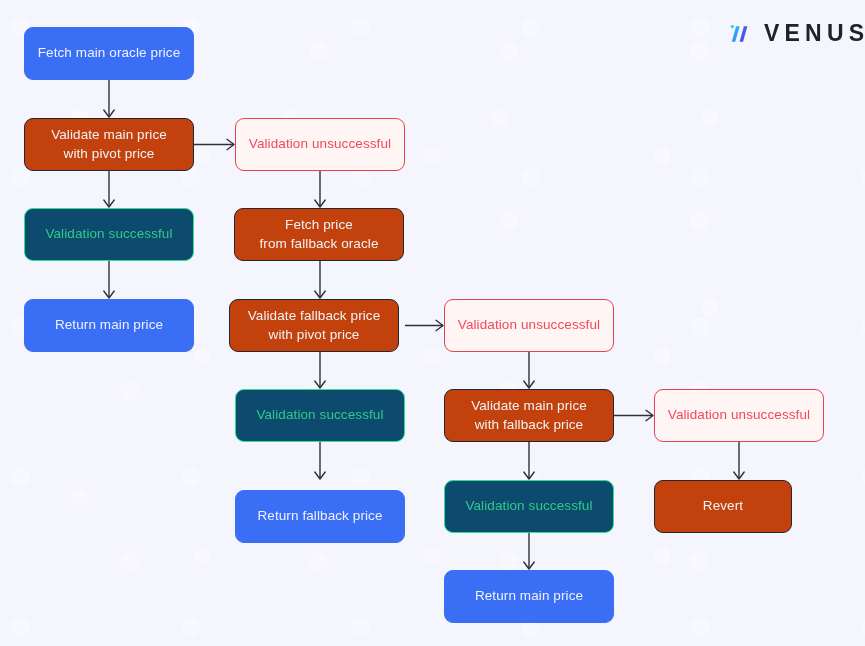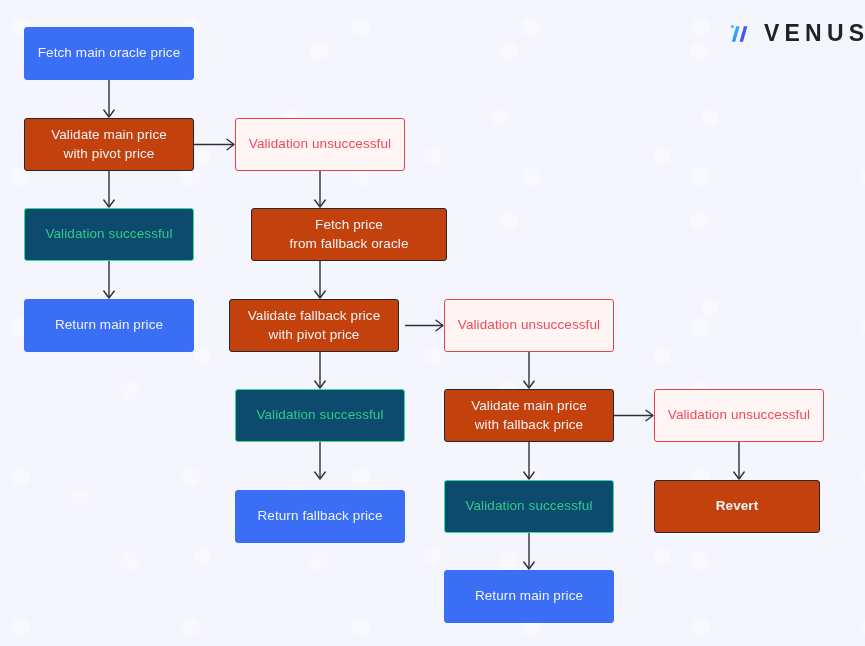--- a/index.html
+++ b/index.html
@@ -45,21 +45,21 @@
     height: 646px;
     pointer-events: none;
   }
 
   .node {
     position: absolute;
     display: flex;
     align-items: center;
     justify-content: center;
     text-align: center;
-    border-radius: 3px;
+    border-radius: 9px;
     font-size: 13.5px;
     line-height: 1.38;
     letter-spacing: 0.1px;
     padding: 16px 10px;
     white-space: pre-line;
   }
 
   .node.dark {
     background: #c2410c;
     color: #f2f3f7;
@@ -138,33 +138,33 @@
       <line x1="529" y1="533" x2="529" y2="569" stroke="#2f3038" stroke-width="1.4"></line>
       <path d="M523.8 561.98 L529 569 L534.2 561.98" fill="none" stroke="#2f3038" stroke-width="1.4" stroke-linecap="round" stroke-linejoin="round"></path>
     </svg>
 
   <div id="node-layer">
       <div class="node blue" style="left: 24px; top: 27px; width: 170px; height: 53px;">Fetch main oracle price</div>
       <div class="node dark" style="left: 24px; top: 118px; width: 170px; height: 53px;">Validate main price
 with pivot price</div>
       <div class="node red" style="left: 235px; top: 118px; width: 170px; height: 53px;">Validation unsuccessful</div>
       <div class="node green" style="left: 24px; top: 208px; width: 170px; height: 53px;">Validation successful</div>
-      <div class="node dark" style="left: 251px; top: 208px; width: 196px; height: 53px;">Fetch price
+      <div class="node dark" style="left: 234px; top: 208px; width: 170px; height: 53px;">Fetch price
 from fallback oracle</div>
       <div class="node blue" style="left: 24px; top: 299px; width: 170px; height: 53px;">Return main price</div>
       <div class="node dark" style="left: 229px; top: 299px; width: 170px; height: 53px;">Validate fallback price
 with pivot price</div>
       <div class="node red" style="left: 444px; top: 299px; width: 170px; height: 53px;">Validation unsuccessful</div>
       <div class="node green" style="left: 235px; top: 389px; width: 170px; height: 53px;">Validation successful</div>
       <div class="node dark" style="left: 444px; top: 389px; width: 170px; height: 53px;">Validate main price
 with fallback price</div>
       <div class="node red" style="left: 654px; top: 389px; width: 170px; height: 53px;">Validation unsuccessful</div>
       <div class="node blue" style="left: 235px; top: 490px; width: 170px; height: 53px;">Return fallback price</div>
       <div class="node green" style="left: 444px; top: 480px; width: 170px; height: 53px;">Validation successful</div>
-      <div class="node dark" style="left: 654px; top: 480px; width: 166px; height: 53px; font-weight: bold;">Revert</div>
+      <div class="node dark" style="left: 654px; top: 480px; width: 138px; height: 53px;">Revert</div>
       <div class="node blue" style="left: 444px; top: 570px; width: 170px; height: 53px;">Return main price</div>
     </div>
 
   <div id="logo" style="left: 727px; top: 20px;">
     <svg id="logo-mark" viewBox="0 0 30 30" xmlns="http://www.w3.org/2000/svg">
       <defs>
         <linearGradient id="gradA" x1="0" y1="0" x2="1" y2="1">
           <stop offset="0%" stop-color="#2ad4e6"></stop>
           <stop offset="100%" stop-color="#3a6ef5"></stop>
         </linearGradient>

